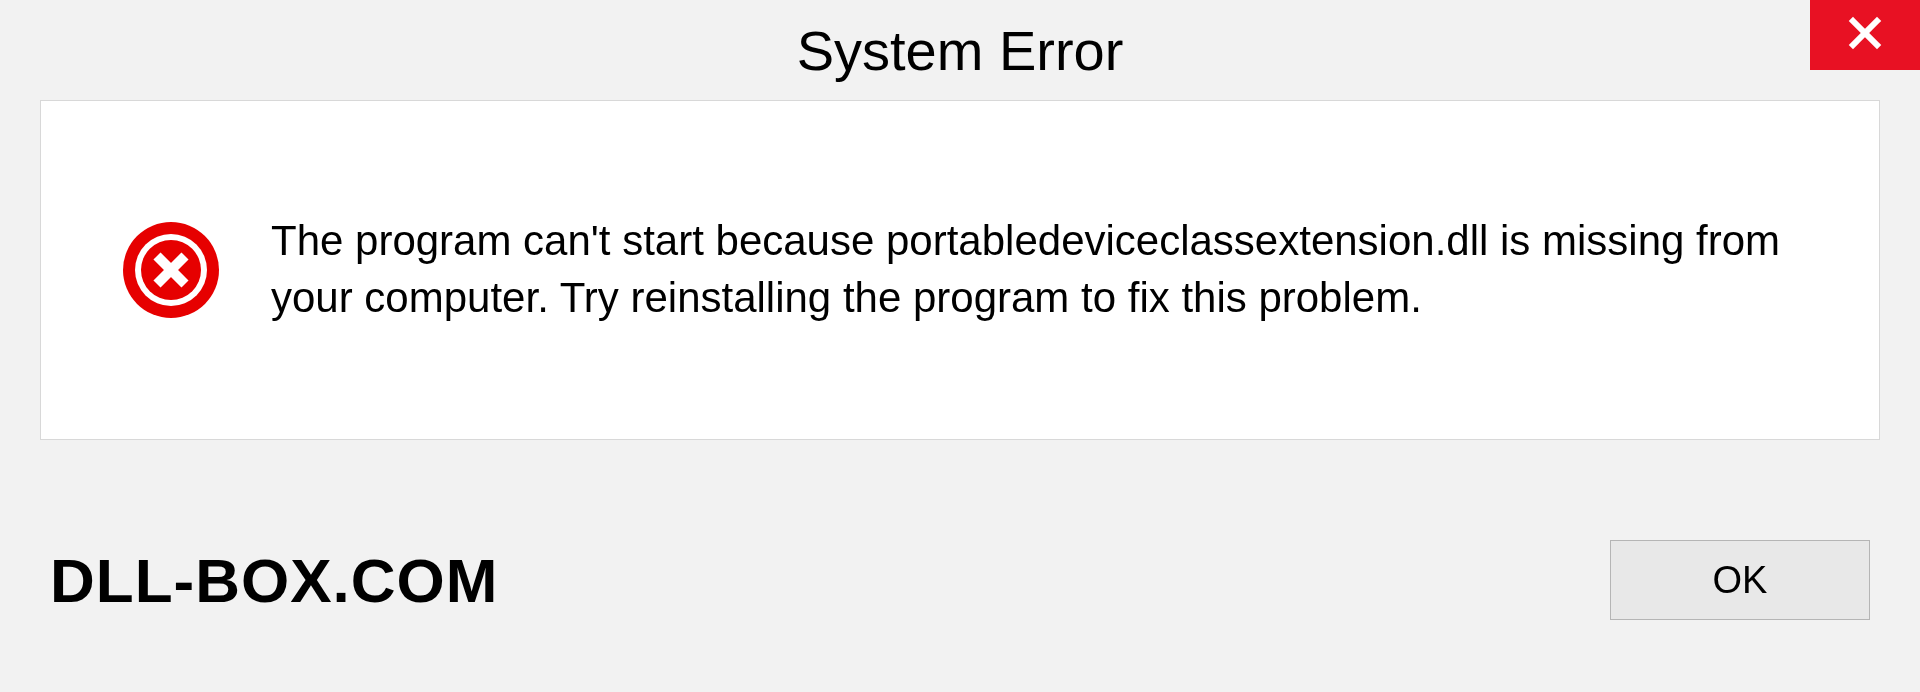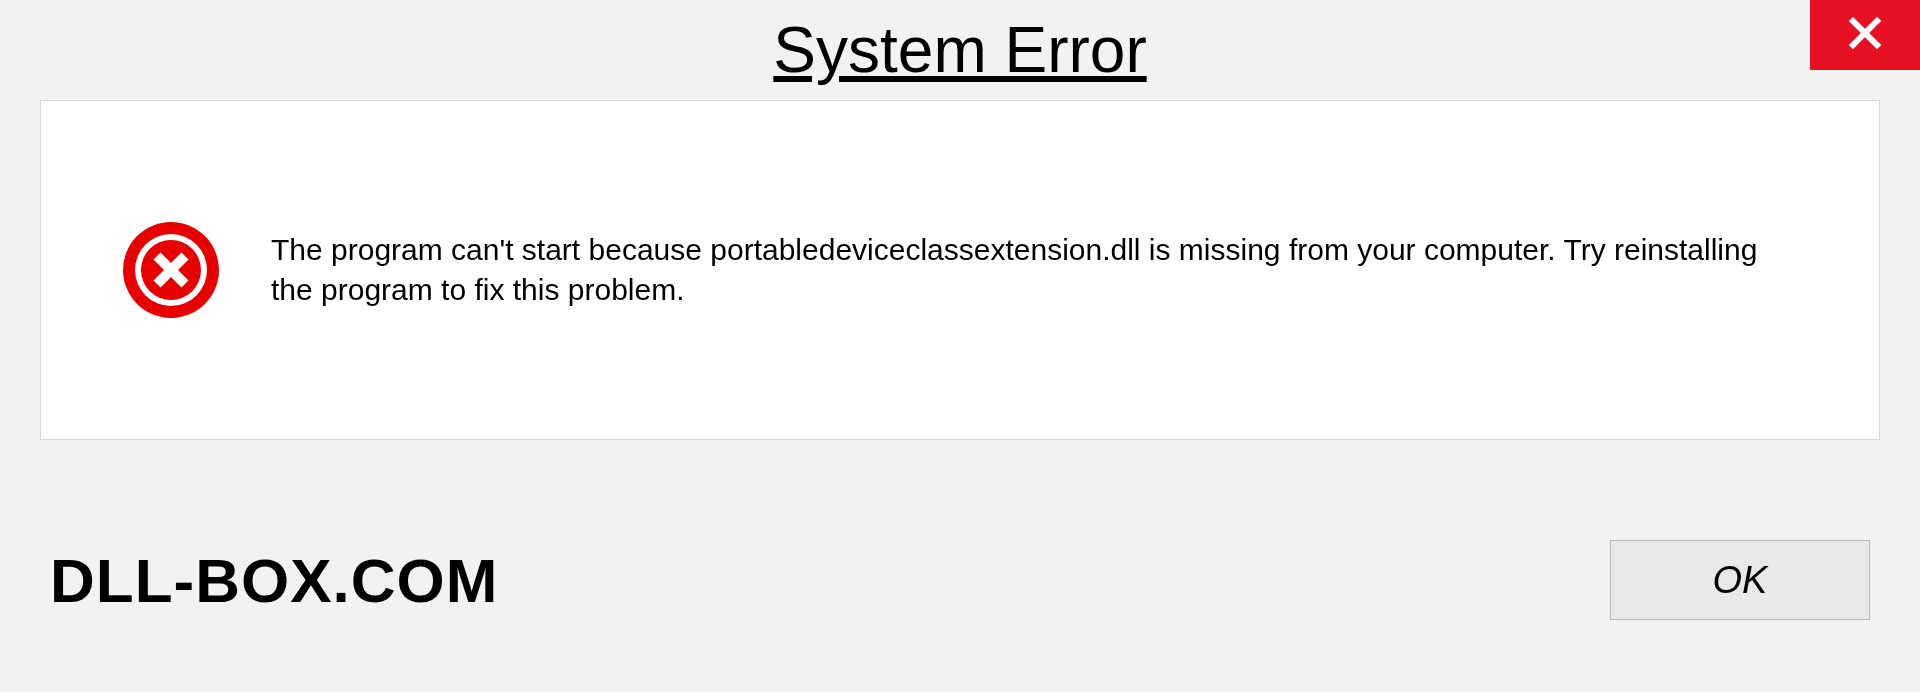--- a/index.html
+++ b/index.html
@@ -16,24 +16,23 @@
       overflow: hidden;
     }
     .title-bar {
       display: flex;
       justify-content: center;
       align-items: center;
       height: 100px;
       position: relative;
     }
     .title {
-      font-size: 64px;
+      font-size: 56px;
       color: #000;
       font-weight: 400;
-      text-decoration: underline;
     }
     .close-btn {
       position: absolute;
       top: 0;
       right: 0;
       width: 110px;
       height: 70px;
       background: #e81123;
       display: flex;
       align-items: center;
@@ -60,21 +59,21 @@
       margin-right: 50px;
       display: flex;
       align-items: center;
       justify-content: center;
     }
     .error-icon svg {
       width: 100px;
       height: 100px;
     }
     .message {
-      font-size: 30px;
+      font-size: 42px;
       line-height: 1.35;
       color: #000;
       max-width: 1550px;
     }
     .footer {
       display: flex;
       justify-content: space-between;
       align-items: center;
       padding: 30px 50px 0 50px;
       height: 250px;
@@ -90,21 +89,20 @@
       width: 260px;
       height: 80px;
       background: #e8e8e8;
       border: 1px solid #b5b5b5;
       font-size: 38px;
       color: #000;
       display: flex;
       align-items: center;
       justify-content: center;
       cursor: pointer;
-      font-style: italic;
     }
   </style>
 </head>
 <body>
 
 <div class="title-bar">
   <div class="title">System Error</div>
   <div class="close-btn">
     <span>
       <svg viewBox="0 0 24 24">

